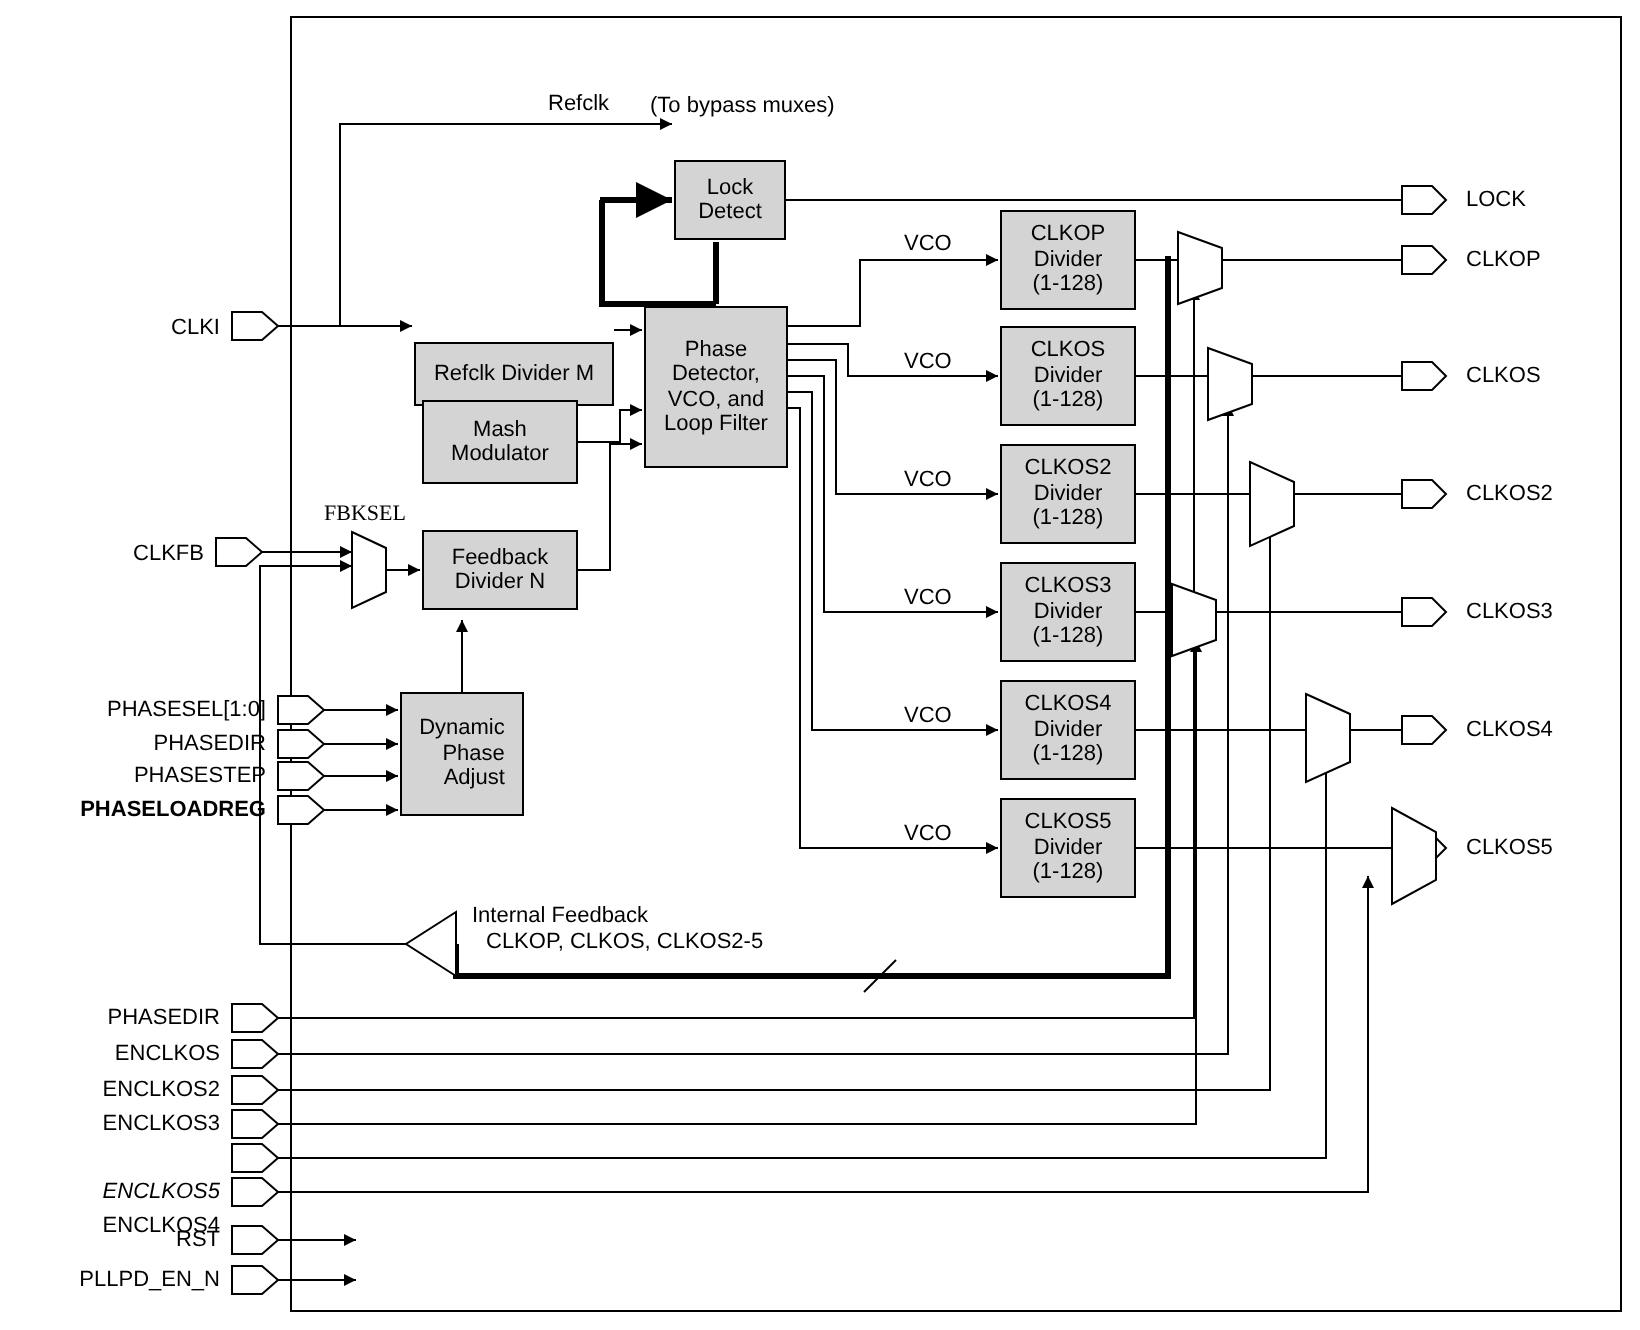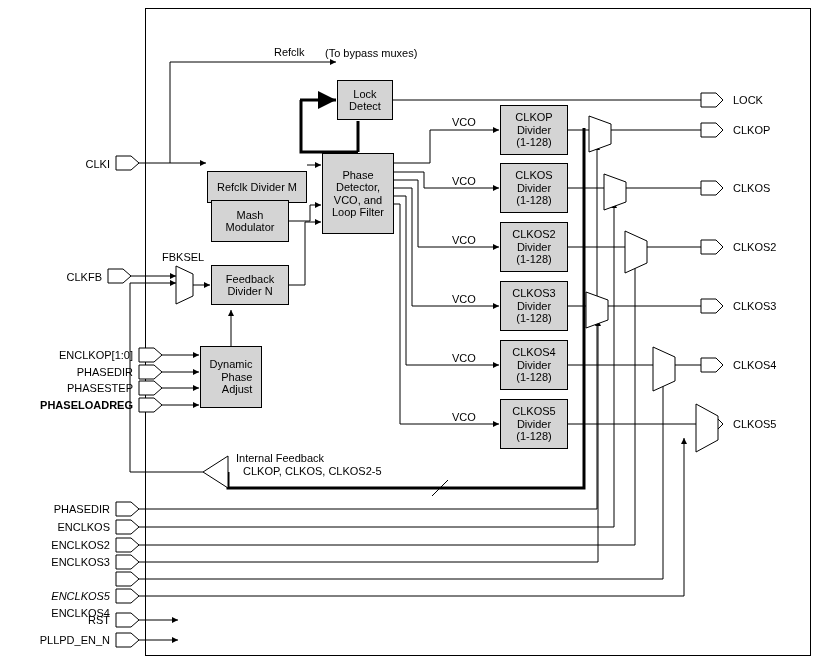--- a/index.html
+++ b/index.html
@@ -196,34 +196,34 @@
 (1-128)</div>
   <div class="blk" style="left:500px;top:340px;width:68px;height:50px;">CLKOS4
 Divider
 (1-128)</div>
   <div class="blk" style="left:500px;top:399px;width:68px;height:50px;">CLKOS5
 Divider
 (1-128)</div>
 
   <div class="lbl" style="left:274px;top:46px;">Refclk</div>
   <div class="lbl" style="left:325px;top:47px;">(To bypass muxes)</div>
-  <div class="lbl" style="left:162px;top:251px;">FBKSEL</div>
+  <div class="lbl" style="left:162px;top:251px;font-family:Liberation Serif, serif;">FBKSEL</div>
   <div class="lbl" style="left:236px;top:452px;">Internal Feedback</div>
   <div class="lbl" style="left:243px;top:465px;">CLKOP, CLKOS, CLKOS2-5</div>
 
   <div class="lbl" style="left:452px;top:116px;">VCO</div>
   <div class="lbl" style="left:452px;top:175px;">VCO</div>
   <div class="lbl" style="left:452px;top:234px;">VCO</div>
   <div class="lbl" style="left:452px;top:293px;">VCO</div>
   <div class="lbl" style="left:452px;top:352px;">VCO</div>
   <div class="lbl" style="left:452px;top:411px;">VCO</div>
 
   <div class="lbl r" style="left:28px;top:158px;width:82px;">CLKI</div>
   <div class="lbl r" style="left:20px;top:271px;width:82px;">CLKFB</div>
-  <div class="lbl r" style="left:5px;top:349px;width:128px;">ENCLKOP[1:0]</div>
+  <div class="lbl r" style="left:5px;top:349px;width:128px;">PHASESEL[1:0]</div>
   <div class="lbl r" style="left:5px;top:366px;width:128px;">PHASEDIR</div>
   <div class="lbl r" style="left:5px;top:382px;width:128px;">PHASESTEP</div>
   <div class="lbl r" style="left:5px;top:399px;width:128px;font-weight:bold;">PHASELOADREG</div>
   <div class="lbl r" style="left:5px;top:503px;width:105px;">PHASEDIR</div>
   <div class="lbl r" style="left:5px;top:521px;width:105px;">ENCLKOS</div>
   <div class="lbl r" style="left:5px;top:539px;width:105px;">ENCLKOS2</div>
   <div class="lbl r" style="left:5px;top:556px;width:105px;">ENCLKOS3</div>
   <div class="lbl r" style="left:5px;top:607px;width:105px;">ENCLKOS4</div>
   <div class="lbl r" style="left:5px;top:590px;width:105px;font-style:italic;">ENCLKOS5</div>
   <div class="lbl r" style="left:5px;top:614px;width:105px;">RST</div>

